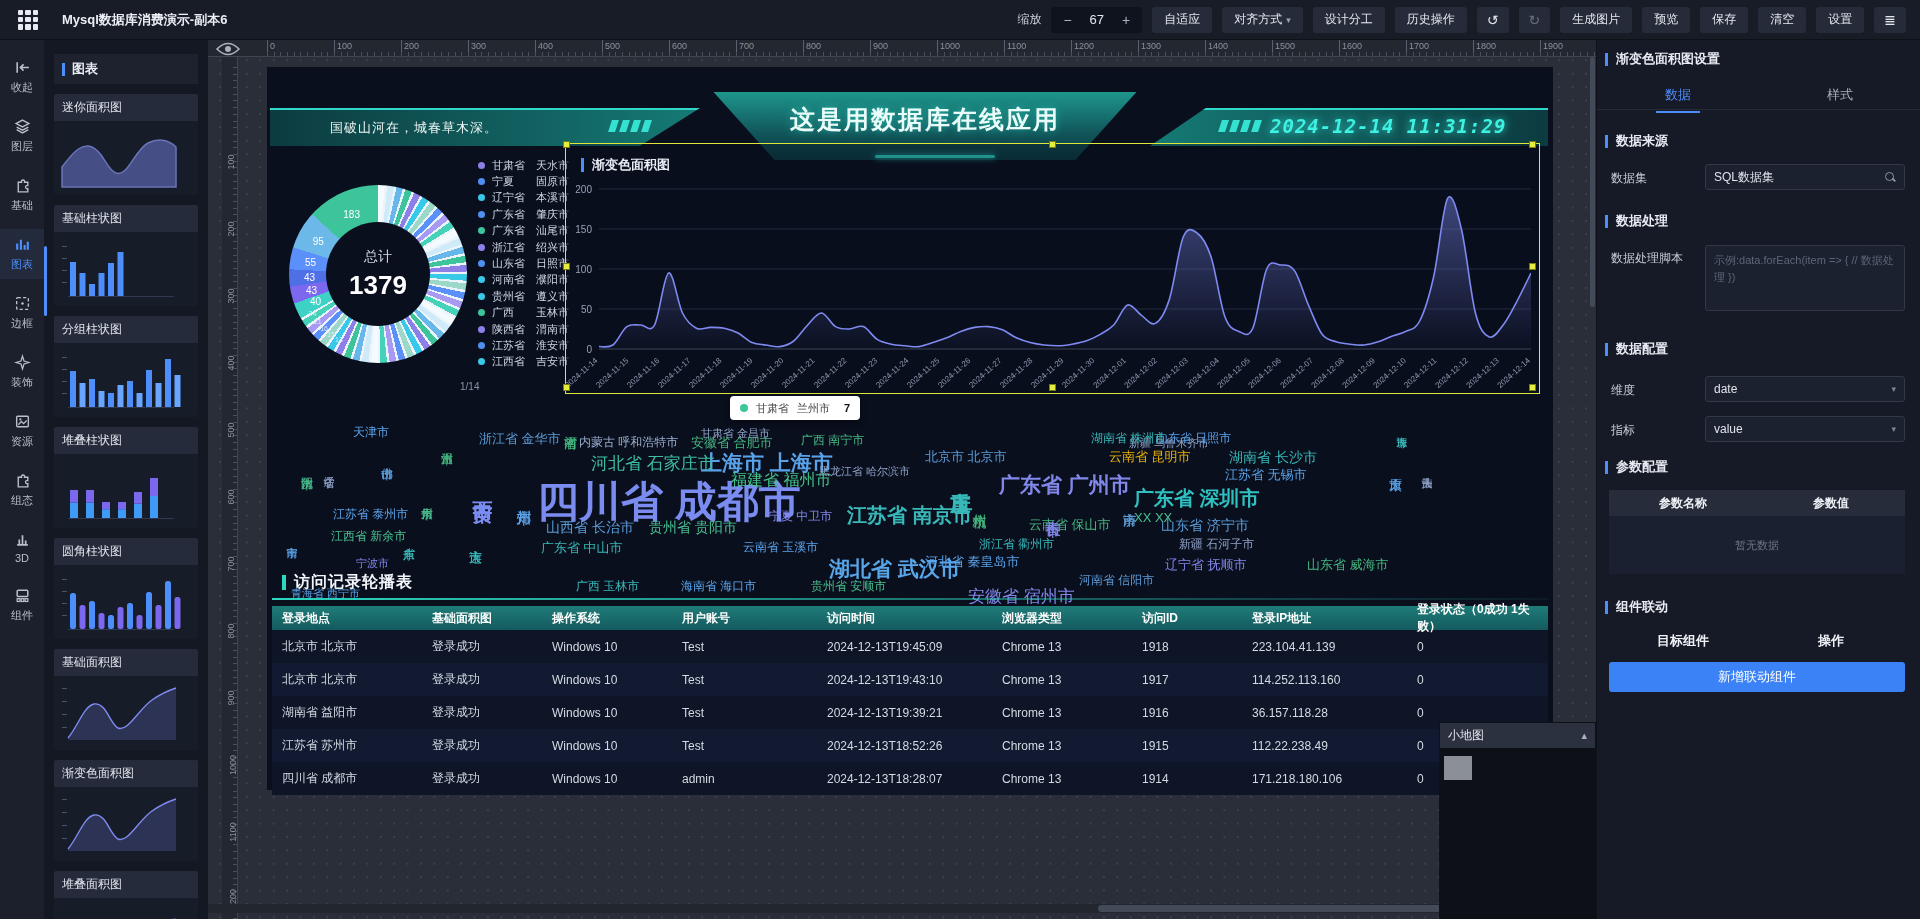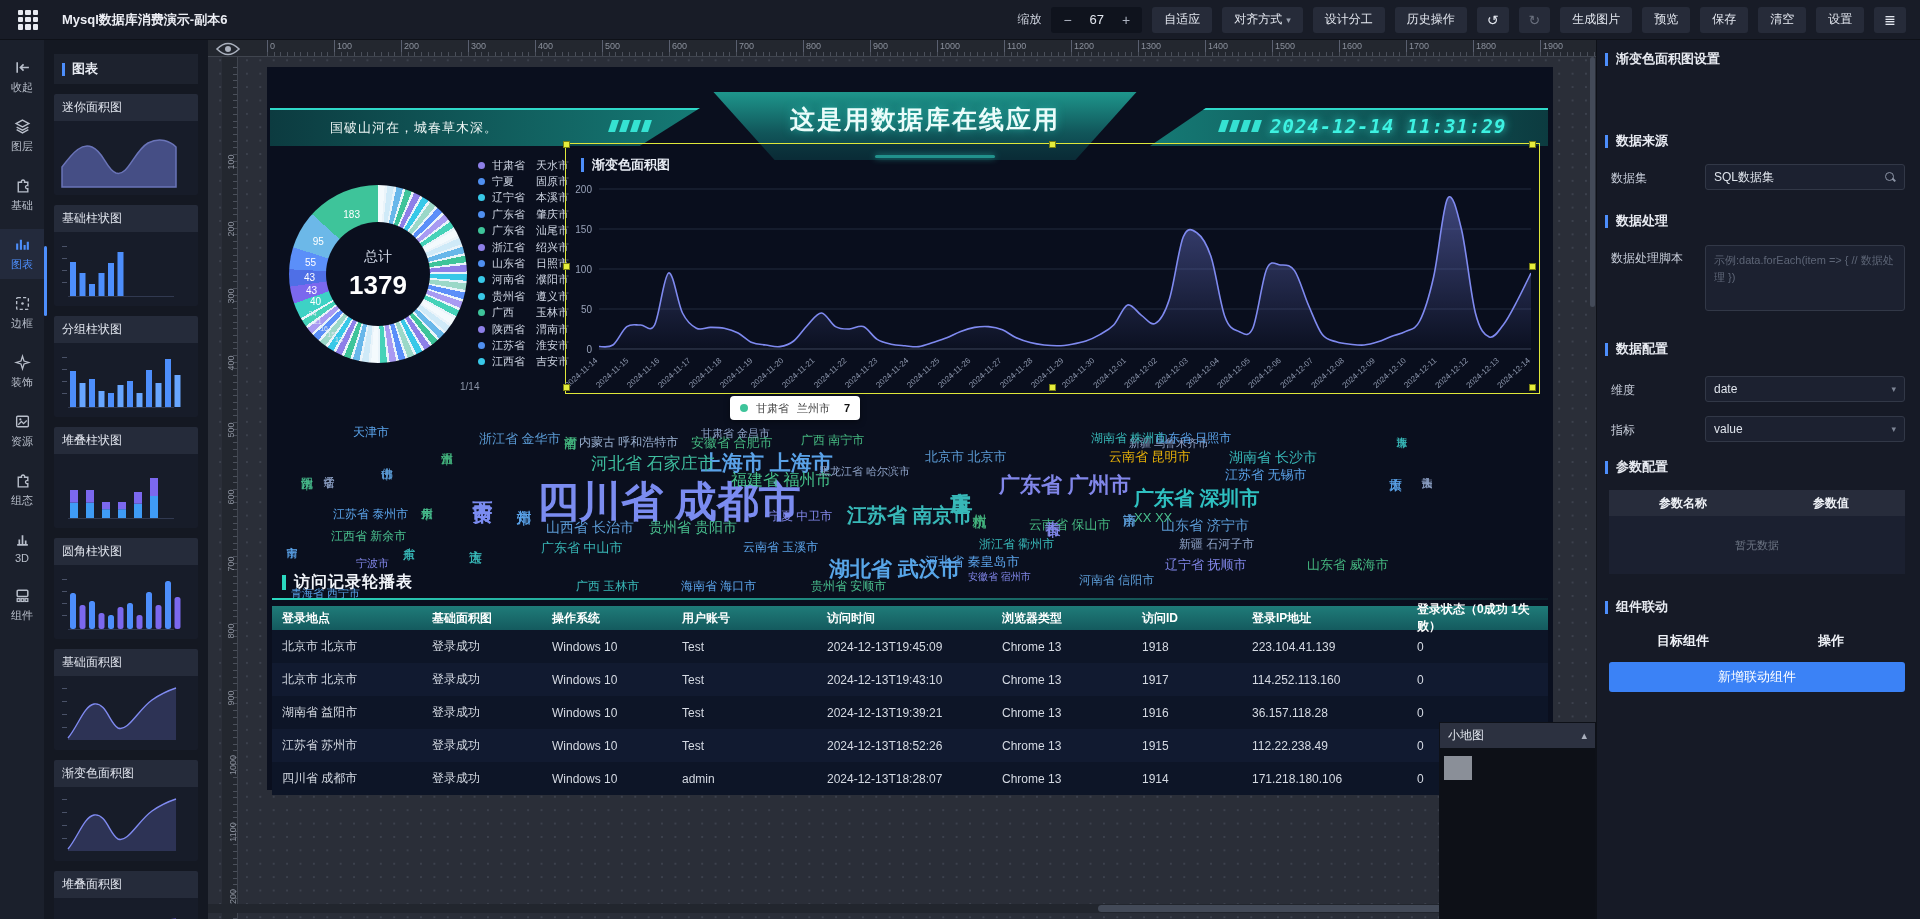--- a/index.html
+++ b/index.html
@@ -694,21 +694,21 @@
         <span class="wword" style="left: 893px; top: 96px; font-size: 14px; color: rgb(91, 155, 213);">山东省 济宁市</span>
         <span class="wword" style="left: 711px; top: 116px; font-size: 12px; color: rgb(56, 184, 184);">浙江省 衢州市</span>
         <span class="wword" style="left: 911px; top: 116px; font-size: 12px; color: rgb(143, 163, 200);">新疆 石河子市</span>
         <span class="wword" style="left: 866px; top: 89px; font-size: 13px; color: rgb(73, 192, 143);">XX XX</span>
         <span class="wword" style="left: 823px; top: 10px; font-size: 12px; color: rgb(56, 184, 184);">湖南省 株洲市</span>
         <span class="wword" style="left: 888px; top: 10px; font-size: 12px; color: rgb(90, 162, 232);">山东省 日照市</span>
         <span class="wword" style="left: 533px; top: 12px; font-size: 12px; color: rgb(69, 184, 128);">广西 南宁市</span>
         <span class="wword" style="left: 433px; top: 6px; font-size: 11px; color: rgb(143, 163, 200);">甘肃省 金昌市</span>
         <span class="wword" style="left: 657px; top: 28px; font-size: 13px; color: rgb(91, 155, 213);">北京市 北京市</span>
         <span class="wword" style="left: 657px; top: 133px; font-size: 13px; color: rgb(90, 162, 232);">河北省 秦皇岛市</span>
-        <span class="wword" style="left: 700px; top: 150px; font-size: 10px; color: rgb(130, 135, 234);">安徽省 宿州市</span>
+        <span class="wword" style="left: 700px; top: 166px; font-size: 17px; color: rgb(130, 135, 234);">安徽省 宿州市</span>
         <span class="wword" style="left: 543px; top: 158px; font-size: 12px; color: rgb(73, 192, 143);">贵州省 安顺市</span>
         <span class="wword" style="left: 413px; top: 158px; font-size: 12px; color: rgb(90, 162, 232);">海南省 海口市</span>
         <span class="wword" style="left: 308px; top: 158px; font-size: 12px; color: rgb(56, 184, 184);">广西 玉林市</span>
         <span class="wword" style="left: 897px; top: 136px; font-size: 13px; color: rgb(130, 135, 234);">辽宁省 抚顺市</span>
         <span class="wword" style="left: 1039px; top: 136px; font-size: 13px; color: rgb(69, 184, 128);">山东省 威海市</span>
         <span class="wword" style="left: 811px; top: 152px; font-size: 12px; color: rgb(91, 155, 213);">河南省 信阳市</span>
         <span class="wword v" style="left: 683px; top: 54px; font-size: 20px; color: rgb(56, 184, 184); font-weight: bold;">重庆市</span>
         <span class="wword v" style="left: 205px; top: 64px; font-size: 20px; color: rgb(123, 140, 240); font-weight: bold;">西安市</span>
         <span class="wword v" style="left: 249px; top: 76px; font-size: 15px; color: rgb(90, 162, 232);">郑州市</span>
         <span class="wword v" style="left: 705px; top: 81px; font-size: 14px; color: rgb(69, 184, 128);">杭州市</span>
@@ -812,20 +812,24 @@
       <div class="thumb"></div>
     </div>
   <div id="vscroll"></div>
 </div>
 
 <div id="rpanel">
   <div class="rp-sec" style="top:10px;">
     <div class="bar"></div>
     <span>渐变色面积图设置</span>
   </div>
+  <div id="rp-tabs">
+      <div class="rp-tab active">数据</div>
+      <div class="rp-tab">样式</div>
+    </div>
 
   <div class="rp-sec" style="top:92px;">
     <div class="bar"></div>
     <span>数据来源</span>
   </div>
   <div class="rp-label" style="top:130px;">数据集</div>
   <div class="rp-input" style="top:124px;">
     <span class="flex1">SQL数据集</span>
     <span class="search-glyph"></span>
   </div>

